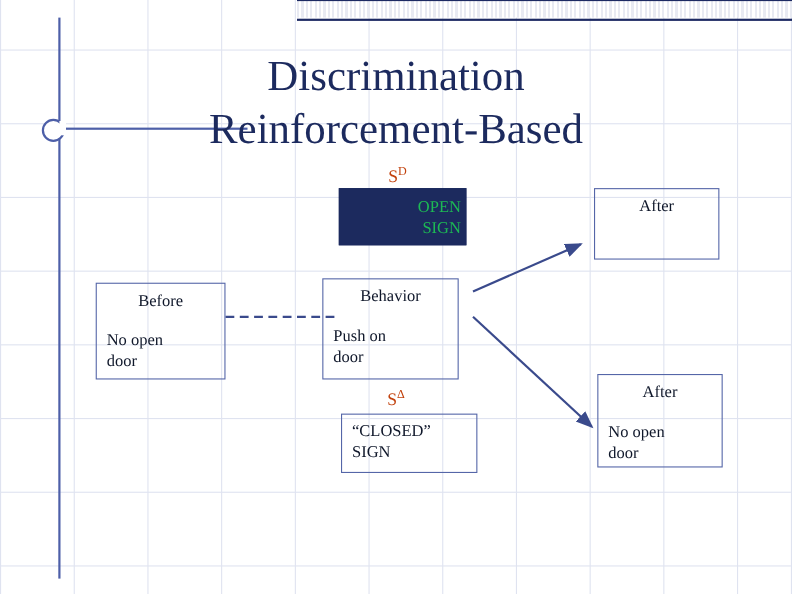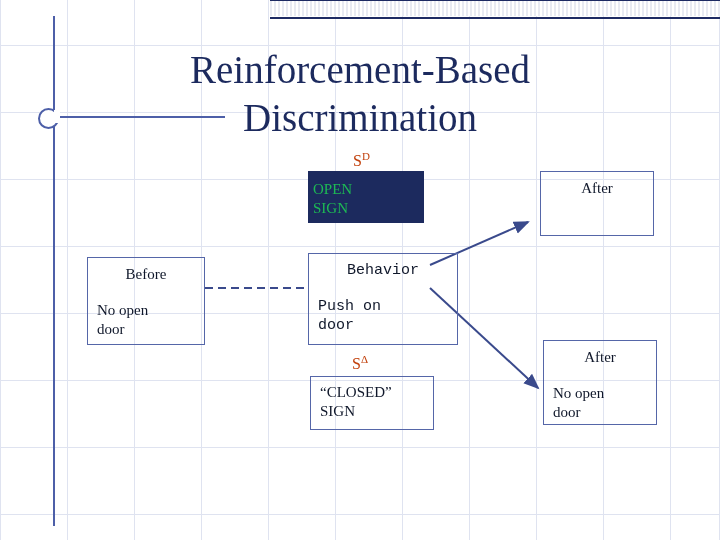--- a/index.html
+++ b/index.html
@@ -118,21 +118,21 @@
     color: #0f172a;
   }
   .box .inner {
     padding: 7px 9px;
   }
 
   .box.dark {
     background: #1c2a5e;
     border: 1px solid #1c2a5e;
     color: #ffffff;
-    text-align: left;
+    text-align: right;
     font-family: Liberation Serif, serif;
   }
   .box.dark .inner { padding: 8px 4px; }
 
   .sd-label {
     position: absolute;
     font-family: "Liberation Serif", serif;
     font-size: 16px;
     color: #c2410c;
     white-space: nowrap;
@@ -182,22 +182,22 @@
   <div class="topband"></div>
   <div class="topband-line2"></div>
   <div class="topband-line"></div>
 
   <div class="left-rule"></div>
   <div class="left-hbar"></div>
   <div class="left-bullet"></div>
   <div class="left-bullet-mask"></div>
 
   <div class="title">
+    <div>Discrimination</div>
     <div>Reinforcement-Based</div>
-    <div>Discrimination</div>
   </div>
 
   <svg class="lines">
     <defs>
       <marker id="arrowhead" markerWidth="9" markerHeight="9" refX="7" refY="3.2" orient="auto" markerUnits="strokeWidth">
         <path d="M0,0 L8,3.2 L0,6.4 z" fill="#3a4a8c"></path>
       </marker>
     </defs>
 
     <line x1="205" y1="288" x2="305" y2="288" stroke="#3a4a8c" stroke-width="2" stroke-dasharray="8,5"></line>
@@ -228,21 +228,21 @@
   <div class="box" style="left:87px; top:257px; width:118px; height:88px;">
     <div class="inner" style="text-align:center;">
       <div>Before</div>
     </div>
     <div class="inner" style="padding-top:10px; text-align:left;">
       <div>No open</div>
       <div>door</div>
     </div>
   </div>
 
-  <div class="box" style="left:308px; top:253px; width:150px; height:92px;font-family:Liberation Mono, monospace;">
+  <div class="box" style="left:293px; top:253px; width:124px; height:92px;">
     <div class="inner" style="text-align:center;">
       <div>Behavior</div>
     </div>
     <div class="inner" style="padding-top:10px; text-align:left;">
       <div>Push on</div>
       <div>door</div>
     </div>
   </div>
 
   <div class="sd-label" style="left:352px; top:353px;">

